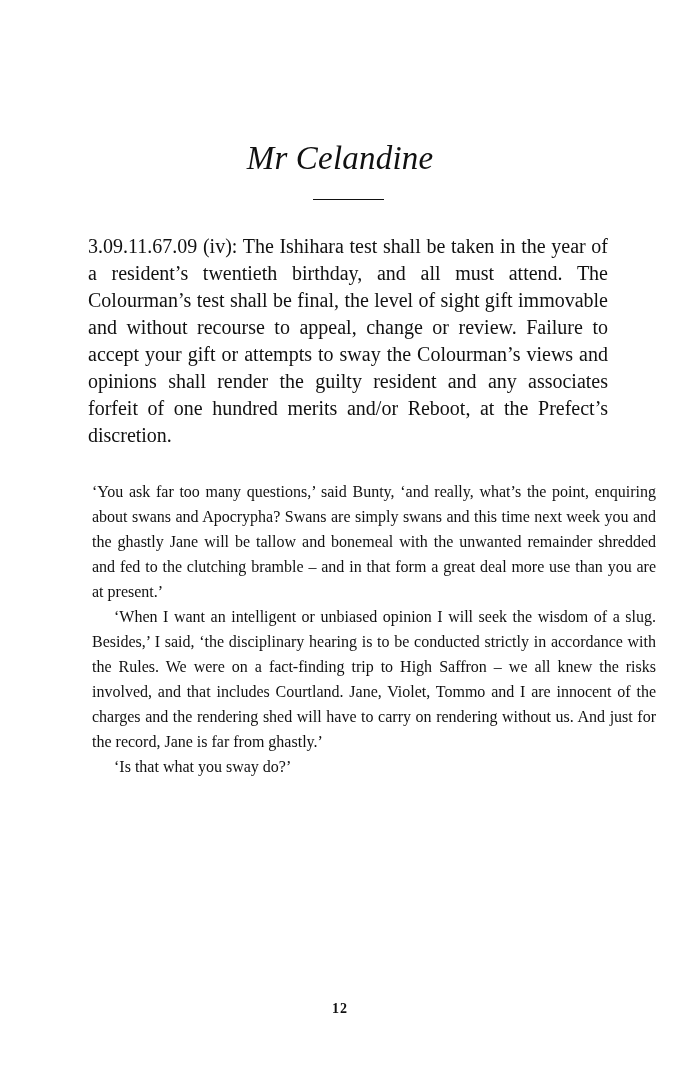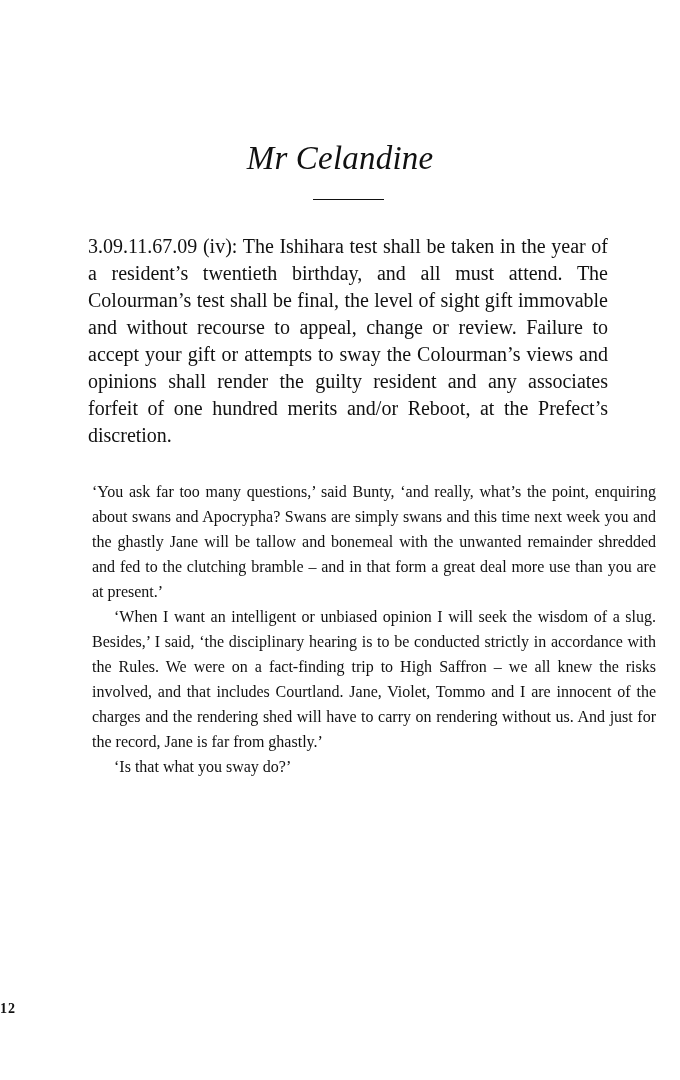--- a/index.html
+++ b/index.html
@@ -80,20 +80,21 @@
       text-indent: 0;
     }
     .body-text p.indent {
       text-indent: 22px;
     }
     .page-number {
       position: absolute;
       top: 1001px;
       left: 0;
       width: 680px;
+      text-align: center;
       font-size: 14px;
       font-weight: bold;
       letter-spacing: 1px;
     }
   </style>
 </head>
 <body>
 
 <div class="page">
 

